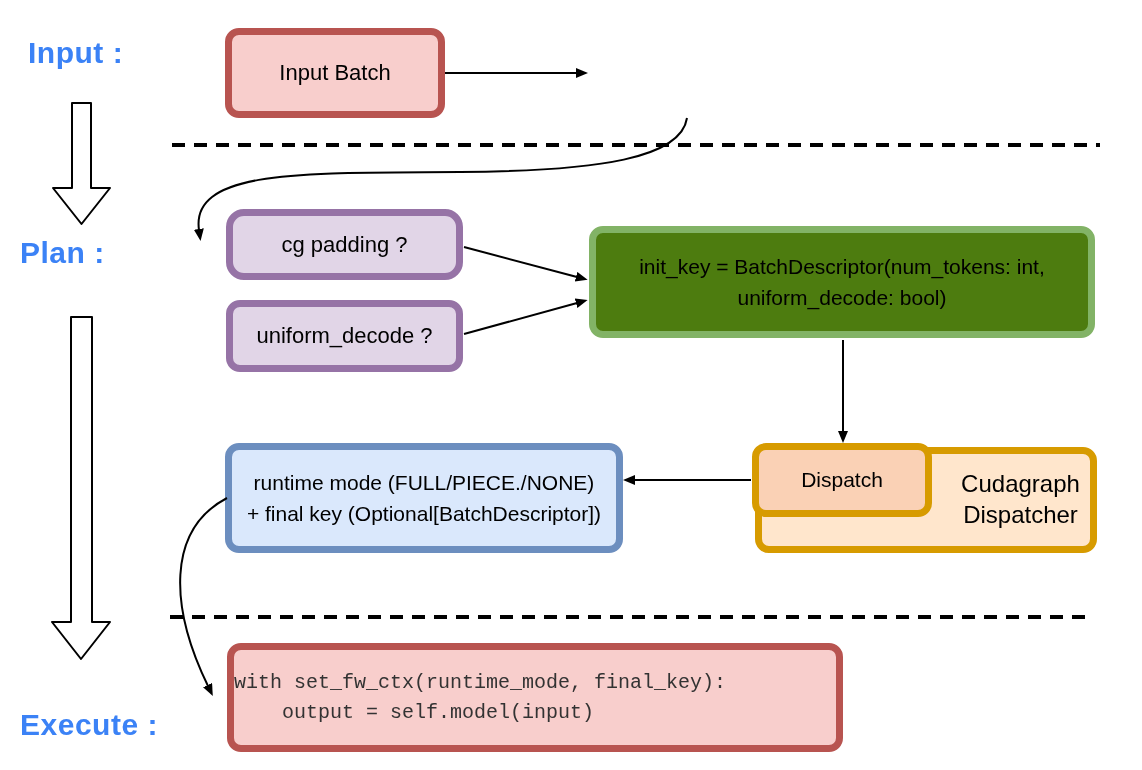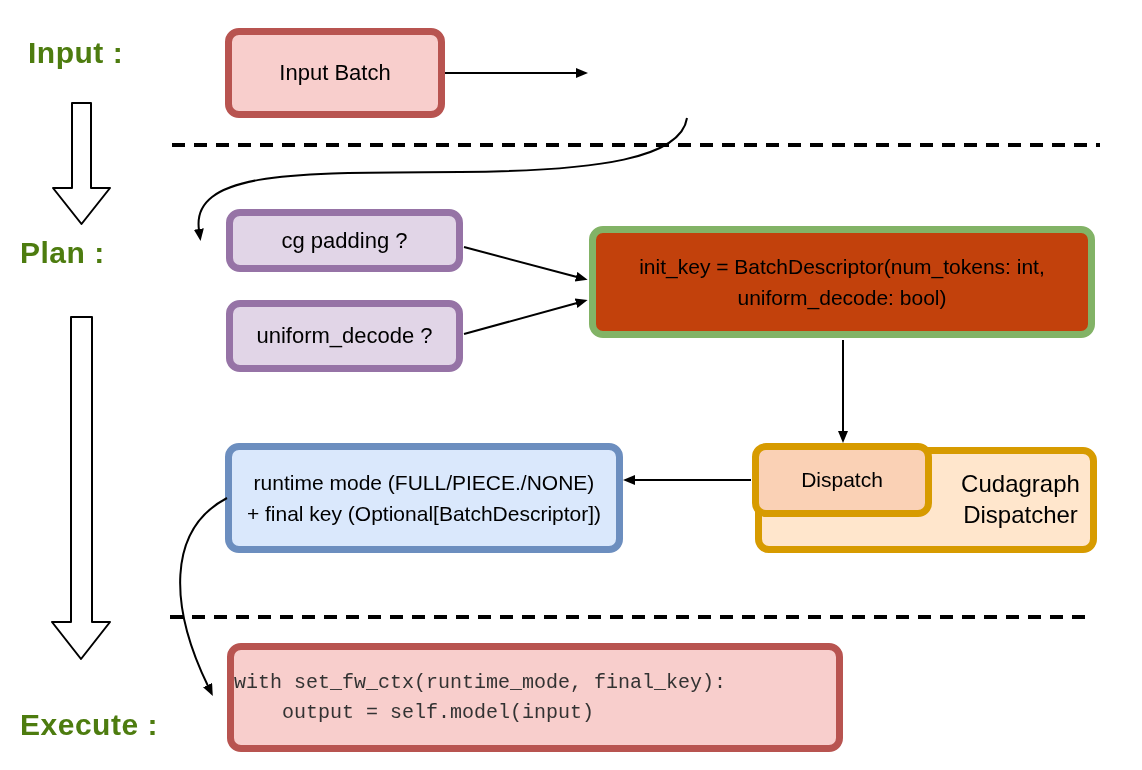--- a/index.html
+++ b/index.html
@@ -1,43 +1,43 @@
 <!DOCTYPE html>
 <html><head>
 <meta charset="utf-8">
 <style>
   html,body { margin:0; padding:0; background:#ffffff; }
   #canvas {
     position:relative; width:1142px; height:770px; background:#ffffff;
     font-family:"Liberation Sans", sans-serif; color:#000; overflow:hidden;
   }
   .stage-label {
-    position:absolute; font-size:30px; font-weight:bold; color:#4d7c0f;
+    position:absolute; font-size:30px; font-weight:bold; color:#3b82f6;
     white-space:nowrap; letter-spacing:0.5px;text-align:center;
   }
   #lbl-input   { left:28px;  top:36px;  }
   #lbl-plan    { left:20px;  top:236px; }
   #lbl-execute { left:20px;  top:708px; }
 
   .node {
     position:absolute; box-sizing:border-box; border:7px solid #3b82f6;
     border-radius:14px; display:flex; flex-direction:column;
     align-items:center; justify-content:center; text-align:center;
     font-size:21px; line-height:30px; z-index:2;
   }
   #node-input-batch   { left:225px; top:28px;  width:220px; height:90px;
                         background:#F8CECC; border-color:#B85450; font-size:22px; }
   #node-preprocess    { left:587px; top:28px;  width:220px; height:90px;
                         background:#FFF2CC; border-color:#D6B656; font-size:22px; }
-  #node-cg-padding    { left:226px; top:209px; width:237px; height:63px;
-                        background:#E1D5E7; border-color:#9673A6; font-size:22px; }
+  #node-cg-padding    { left:226px; top:209px; width:237px; height:71px;
+                        background:#E1D5E7; border-color:#9673A6; font-size:22px;border-radius:18px; }
   #node-uniform-decode{ left:226px; top:300px; width:237px; height:72px;
                         background:#E1D5E7; border-color:#9673A6; font-size:22px; }
   #node-init-key      { left:589px; top:226px; width:506px; height:112px;
-                        background:#c2410c; border-color:#82B366; line-height:31px; }
+                        background:#4d7c0f; border-color:#82B366; line-height:31px; }
   #node-dispatcher    { left:755px; top:447px; width:342px; height:106px;
                         background:#FFE6CC; border-color:#D79B00; z-index:2; }
   #node-dispatch      { left:752px; top:443px; width:180px; height:74px;
                         background:#FAD1B5; border-color:#D79B00; z-index:3; font-size:21px; }
   #node-runtime-mode  { left:225px; top:443px; width:398px; height:110px;
                         background:#DAE8FC; border-color:#6C8EBF; font-size:21px; line-height:31px; }
   #node-code          { left:227px; top:643px; width:616px; height:109px;
                         background:#F8CECC; border-color:#B85450;
                         align-items:flex-start; justify-content:center;
                         font-family:"Liberation Mono","DejaVu Sans Mono",monospace;

